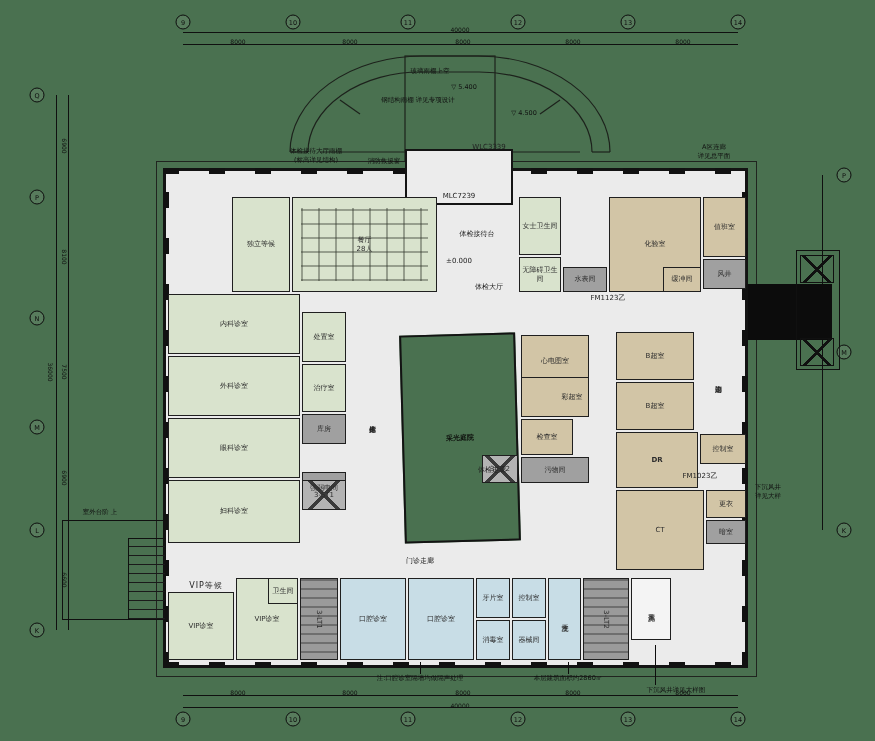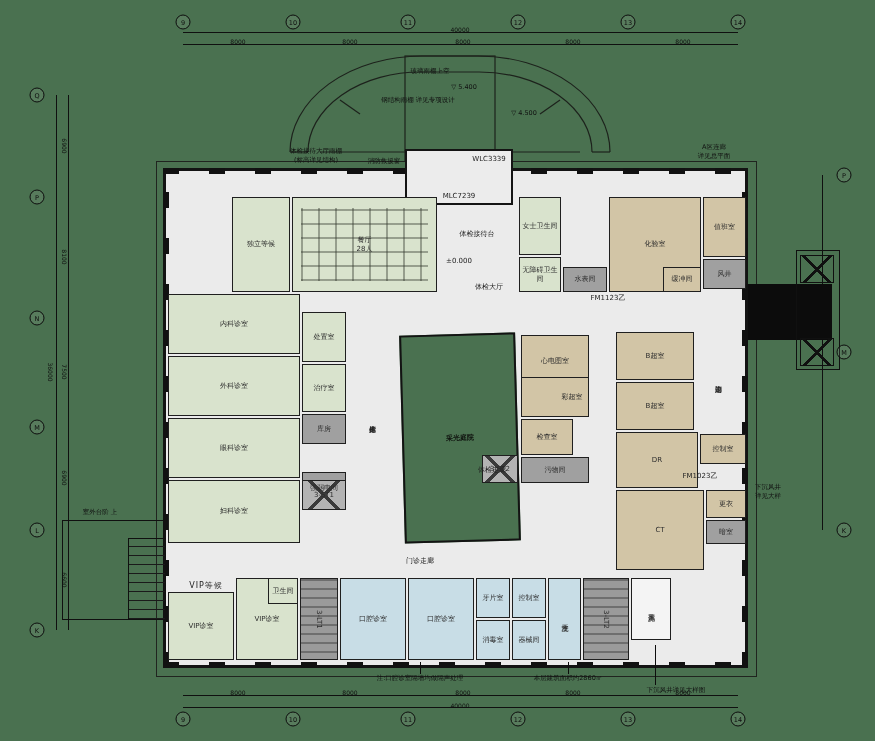--- a/index.html
+++ b/index.html
@@ -169,21 +169,21 @@
     </div>
     <div class="room elev" style="left: 482px; top: 455px; width: 36px; height: 28px;">
       <span class="rlbl">3-ST2</span>
     </div>
     <div class="room tan" style="left: 616px; top: 332px; width: 78px; height: 48px;">
       <span class="rlbl">B超室</span>
     </div>
     <div class="room tan" style="left: 616px; top: 382px; width: 78px; height: 48px;">
       <span class="rlbl">B超室</span>
     </div>
-    <div class="room tan" style="left: 616px; top: 432px; width: 82px; height: 56px;">
+    <div class="room tan" style="left: 616px; top: 432px; width: 82px; height: 56px; font-weight: bold;">
       <span class="rlbl">DR</span>
     </div>
     <div class="room tan" style="left: 700px; top: 434px; width: 46px; height: 30px;">
       <span class="rlbl">控制室</span>
     </div>
     <div class="room tan" style="left: 616px; top: 490px; width: 88px; height: 80px;">
       <span class="rlbl">CT</span>
     </div>
     <div class="room tan" style="left: 706px; top: 490px; width: 40px; height: 28px;">
       <span class="rlbl">更衣</span>
@@ -232,21 +232,21 @@
     </div>
     <div class="lbl " style="left: 477px; top: 234px;">体检接待台</div>
     <div class="lbl " style="left: 459px; top: 261px;">±0.000</div>
     <div class="lbl " style="left: 489px; top: 287px;">体检大厅</div>
     <div class="lbl  vert" style="left: 372px; top: 420px;">体检走廊</div>
     <div class="lbl " style="left: 492px; top: 470px;">体检走廊</div>
     <div class="lbl " style="left: 420px; top: 561px;">门诊走廊</div>
     <div class="lbl  vert" style="left: 718px; top: 380px;">门诊走廊</div>
     <div class="lbl  big" style="left: 206px; top: 569px; margin-top: 16px;">VIP等候</div>
     <div class="lbl " style="left: 459px; top: 196px;">MLC7239</div>
-    <div class="lbl " style="left: 489px; top: 159px;">WLC3339</div>
+    <div class="lbl " style="left: 489px; top: 147px;">WLC3339</div>
     <div class="lbl " style="left: 608px; top: 298px;">FM1123乙</div>
     <div class="lbl " style="left: 700px; top: 476px;">FM1023乙</div>
     <div class="lbl ann" style="left: 384px; top: 161px;">消防救援窗</div>
     <div class="lbl ann" style="left: 316px; top: 151px;">体检接待大厅雨棚</div>
     <div class="lbl ann" style="left: 316px; top: 160px;">(标高详见结构)</div>
     <div class="lbl ann" style="left: 430px; top: 71px;">玻璃雨棚上空</div>
     <div class="lbl ann" style="left: 464px; top: 87px;">▽ 5.400</div>
     <div class="lbl ann" style="left: 418px; top: 100px;">钢结构雨棚 详见专项设计</div>
     <div class="lbl ann" style="left: 524px; top: 113px;">▽ 4.500</div>
     <div class="lbl ann" style="left: 714px; top: 147px;">A区连廊</div>

